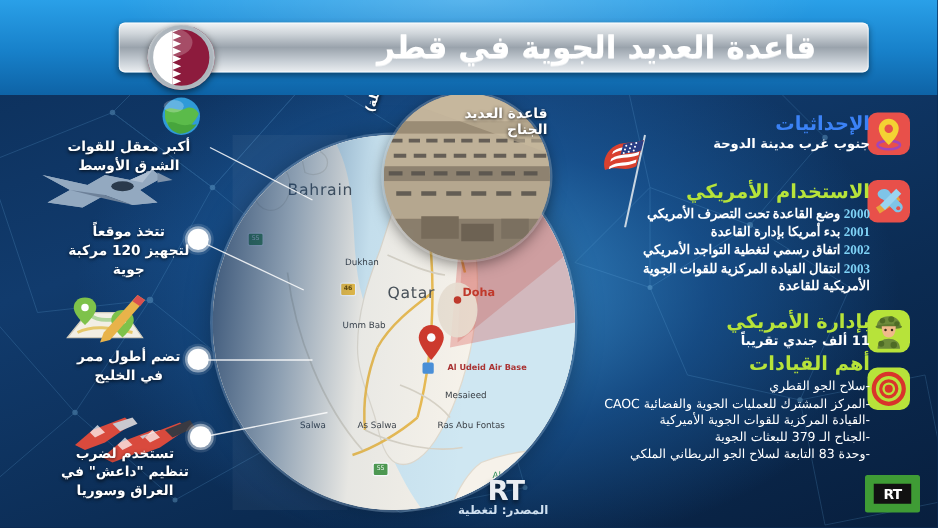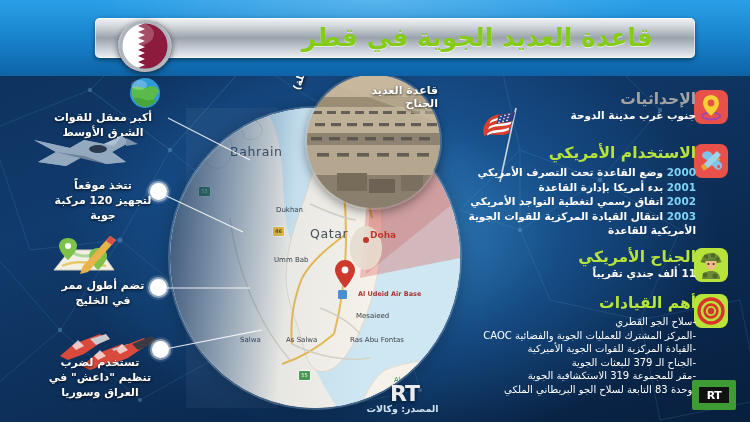--- a/index.html
+++ b/index.html
@@ -25,21 +25,21 @@
     background:linear-gradient(180deg,#2aa0e8 0%,#1780c9 55%,#0e63a6 100%);
     overflow:hidden;}
   #header:after{content:"";position:absolute;left:0;top:0;width:750px;height:76px;
     background:radial-gradient(ellipse 400px 80px at 50% 0%, rgba(255,255,255,.22),rgba(255,255,255,0) 70%);}
   #titlebar{position:absolute;left:95px;top:18px;width:600px;height:40px;
     background:linear-gradient(180deg,#f2f4f6 0%,#cfd5da 22%,#9aa3ac 50%,#c8cfd6 78%,#eceff2 100%);
     border-radius:5px;
     box-shadow:0 2px 5px rgba(0,0,0,.45), inset 0 0 0 1px rgba(255,255,255,.55);}
   #titletext{position:absolute;left:95px;top:18px;width:578px;height:40px;
     line-height:40px;text-align:right;padding-right:20px;box-sizing:border-box;
-    direction:rtl;font-size:25px;font-weight:bold;color:#84cc16;
+    direction:rtl;font-size:25px;font-weight:bold;color:#ffffff;
     letter-spacing:.5px;text-shadow:0 1px 0 rgba(255,255,255,.6);padding-left:16px;}
   #qflag{position:absolute;left:118px;top:20px;width:54px;height:52px;border-radius:50%;
     background:radial-gradient(circle at 35% 30%, #ffffff 0 36%, #f4d2de 37% 44%, #8d1b3d 45% 100%);
     box-shadow:0 2px 6px rgba(0,0,0,.55), inset 0 0 0 3px #b9c0c6, inset 0 0 10px rgba(0,0,0,.35);
     overflow:hidden;}
   
   #mapwrap{position:absolute;left:170px;top:108px;width:290px;height:300px;
     border-radius:50%;overflow:hidden;
     box-shadow:0 0 0 2px rgba(180,210,240,.30), 0 0 22px rgba(0,0,0,.35);}
   #mapimg{position:absolute;inset:0;}
@@ -399,35 +399,35 @@
   </div>
 
   <div class="secicon" style="left:694px;top:90px;background:#e8504a;">
     <svg viewBox="0 0 34 34" style="width:34px;height:34px;">
       <ellipse cx="17" cy="26" rx="9" ry="3.4" fill="none" stroke="#a246b8" stroke-width="2"></ellipse>
       <path d="M17 5 C21.4 5 25 8.6 25 13 C25 19 17 26 17 26 C17 26 9 19 9 13 C9 8.6 12.6 5 17 5 Z" fill="#f4d233"></path>
       <circle cx="17" cy="13" r="3.4" fill="#e8504a"></circle>
     </svg>
   </div>
   <div class="sec" style="top:90px;right:54px;width:180px;">
-    <div class="sechead" style="color:#a3a3a3;">الإحداثيات</div>
+    <div class="sechead" style="color:#3b82f6;">الإحداثيات</div>
     <div class="secsub">جنوب غرب مدينة الدوحة</div>
   </div>
 
   <div class="secicon" style="left:694px;top:144px;background:#e8504a;">
     <svg viewBox="0 0 34 34" style="width:34px;height:34px;">
       <path d="M8 24 L22 10 L26 14 L12 28 Z" fill="#e8a33d" transform="rotate(12 17 17)"></path>
       <path d="M9 9 C12 6 17 7 18 10 L27 19 C28.6 20.6 28.6 23 27 24.6 C25.4 26.2 23 26.2 21.4 24.6 L12.4 15.6 C9.4 14.6 6.6 11.6 9 9 Z" fill="#7fc4e8"></path>
       <path d="M23 7 L27 11 L14 24 L10 20 Z" fill="#9ad4f0"></path>
       <circle cx="24.6" cy="22.6" r="1.6" fill="#e8504a"></circle>
     </svg>
   </div>
   <div class="sec" style="top:144px;right:54px;width:250px;">
     <div class="sechead" style="color:#b7e33a;">الاستخدام الأمريكي</div>
-    <div style="margin-top:3px;">
+    <div style="margin-top:3px;font-family:Liberation Serif, serif;">
       <div class="trow">
         <span class="yr">2000</span>
         <span>وضع القاعدة تحت التصرف الأمريكي</span>
       </div>
       <div class="trow">
         <span class="yr">2001</span>
         <span>بدء أمريكا بإدارة القاعدة</span>
       </div>
       <div class="trow">
         <span class="yr">2002</span>
@@ -452,42 +452,41 @@
           <circle cx="19" cy="7.4" r="2.4"></circle>
           <circle cx="23.4" cy="11" r="2"></circle>
         <circle cx="11" cy="27" r="2.4"></circle>
           <circle cx="21" cy="28" r="2.6"></circle>
       </g>
       <circle cx="14.4" cy="16" r="1" fill="#3a2a1a"></circle>
         <circle cx="19.6" cy="16" r="1" fill="#3a2a1a"></circle>
     </svg>
   </div>
   <div class="sec" style="top:248px;right:54px;width:200px;">
-    <div class="sechead" style="color:#b7e33a;">الجناح الأمريكي</div>
+    <div class="sechead" style="color:#b7e33a;">بإدارة الأمريكي</div>
     <div class="secsub">11 ألف جندي تقريباً</div>
   </div>
 
   <div class="secicon" style="left:694px;top:294px;background:#b7e33a;">
     <svg viewBox="0 0 34 34" style="width:34px;height:34px;">
       <circle cx="17" cy="17" r="12" fill="none" stroke="#d9342b" stroke-width="3.4"></circle>
       <circle cx="17" cy="17" r="6.4" fill="none" stroke="#d9342b" stroke-width="2.6"></circle>
       <circle cx="17" cy="17" r="3.2" fill="#d9342b"></circle>
     </svg>
   </div>
-  <div class="sec" style="top:294px;right:54px;width:280px;">
+  <div class="sec" style="top:282px;right:54px;width:280px;">
     <div class="sechead" style="color:#b7e33a;">أهم القيادات</div>
     <div style="margin-top:3px;">
       <div class="clist">-سلاح الجو القطري</div>
       <div class="clist">-المركز المشترك للعمليات الجوية والفضائية CAOC</div>
       <div class="clist">-القيادة المركزية للقوات الجوية الأميركية</div>
       <div class="clist">-الجناح الـ 379 للبعثات الجوية</div>
-      <div class="clist">-مقر للمجموعة 319 الاستكشافية الجوية</div>
       <div class="clist">-وحدة 83 التابعة لسلاح الجو البريطاني الملكي</div>
     </div>
   </div>
 
   <div id="rtlogo">RT</div>
-  <div id="rtsrc">المصدر: وكالات</div>
+  <div id="rtsrc">المصدر: لتغطية</div>
   <div id="rtbadge">
     <div id="rtbadgein">RT</div>
   </div>
 
 </div>
 
 </body></html>

